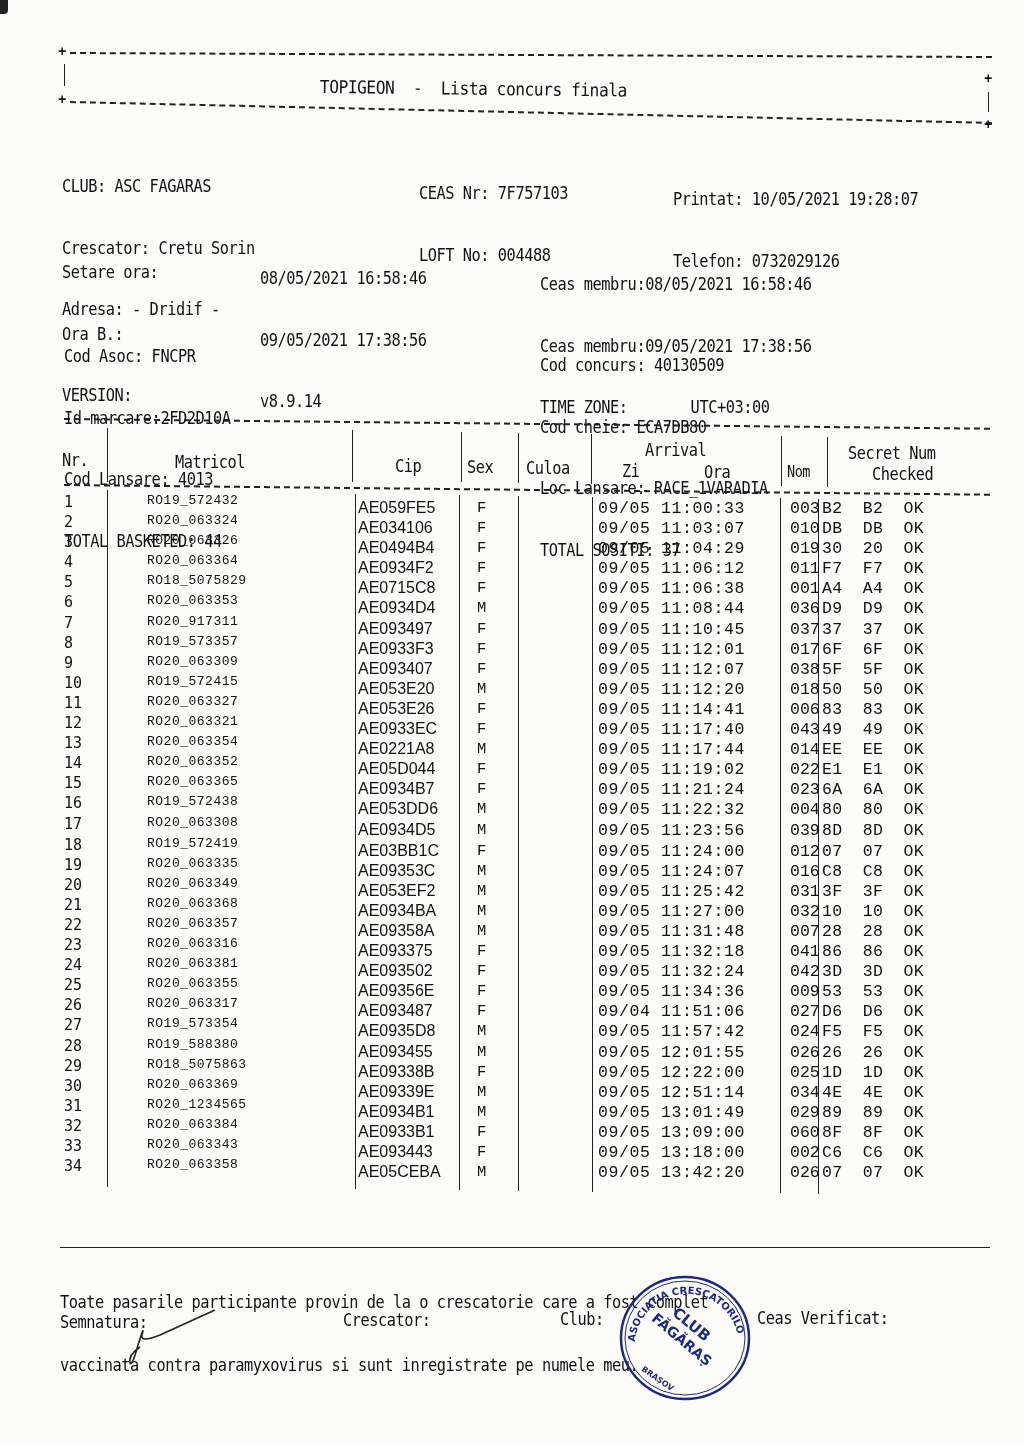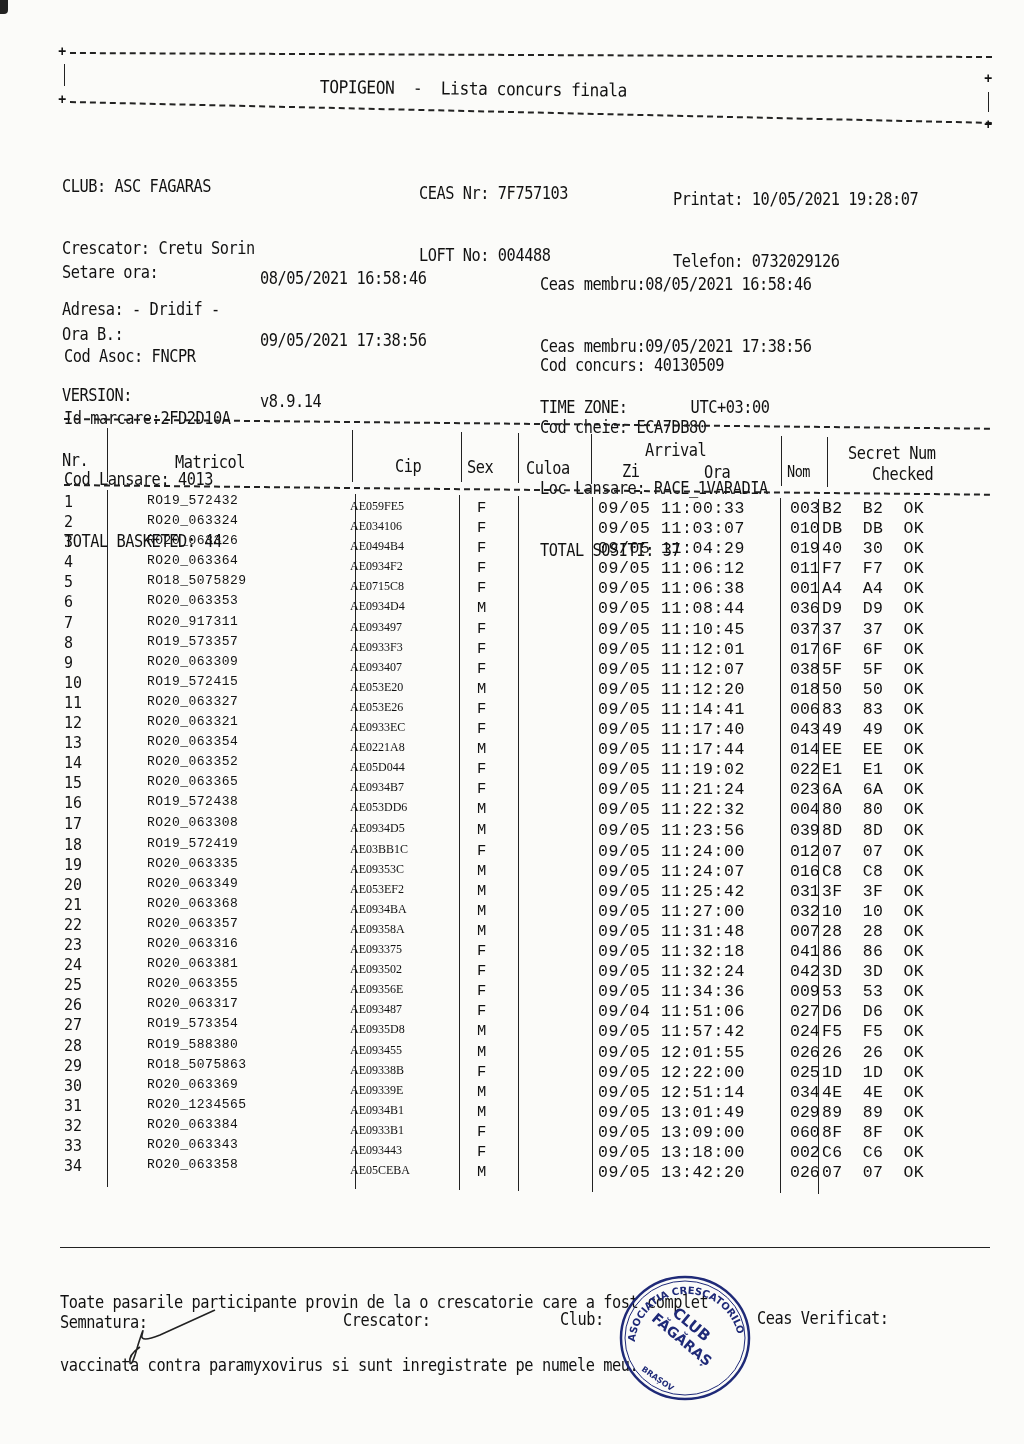--- a/index.html
+++ b/index.html
@@ -16,21 +16,21 @@
 
   .title-box-text { left: 320px; top: 76px; font-size: 18px; }
   .info { font-size: 17px; line-height: 20.5px; }
 
   .hdr { font-size: 17px; }
   .rows { position: absolute; left: 60px; top: 493px; width: 940px; }
   .row { position: relative; height: 20.1px; font-size: 16px; }
   .row span { position: absolute; top: 0; white-space: pre; }
   .c-nr { left: 4px; font-family: "DejaVu Sans Mono", monospace; font-size: 15px; }
   .c-mat { left: 52px; font-family: "Liberation Mono", monospace; font-size: 13px; letter-spacing: 0.5px; margin-left: 35px; }
-  .c-cip { left: 290px; top: 6px !important; font-family: Liberation Serif, serif; font-size: 12px; }
+  .c-cip { left: 298px; top: 6px !important; font-family: Liberation Sans, sans-serif; font-size: 16px; }
   .c-sex { left: 417px; top: 6px !important; font-size: 15.5px; }
   .c-zi { left: 538px; top: 6px !important; font-size: 16.5px; letter-spacing: 0.6px; }
   .c-nom { left: 730px; top: 6px !important; font-size: 16.5px; }
   .c-sec { left: 762px; top: 6px !important; font-size: 16.5px; letter-spacing: 0.3px; }
 
   .footer-rule { position: absolute; left: 60px; top: 1247px; width: 930px; border-top: 1.6px solid #222; }
   .footer-text { left: 60px; top: 1250px; font-size: 17px; line-height: 21px; }
   .sig-label { font-size: 17px; }
   .stamp { position: absolute; left: 617px; top: 1272px; width: 136px; height: 130px; }
   .signature { position: absolute; left: 120px; top: 1305px; width: 100px; height: 70px; }
@@ -147,21 +147,21 @@
     <span class="c-nom">010</span>
     <span class="c-sec">DB  DB  OK</span>
   </div>
     <div class="row" style="transform: translateY(0.06px);">
     <span class="c-nr">3</span>
     <span class="c-mat">RO20_063326</span>
     <span class="c-cip">AE0494B4</span>
     <span class="c-sex">F</span>
     <span class="c-zi">09/05 11:04:29</span>
     <span class="c-nom">019</span>
-    <span class="c-sec">40  30  OK</span>
+    <span class="c-sec">30  20  OK</span>
   </div>
     <div class="row" style="transform: translateY(0.09px);">
     <span class="c-nr">4</span>
     <span class="c-mat">RO20_063364</span>
     <span class="c-cip">AE0934F2</span>
     <span class="c-sex">F</span>
     <span class="c-zi">09/05 11:06:12</span>
     <span class="c-nom">011</span>
     <span class="c-sec">F7  F7  OK</span>
   </div>

